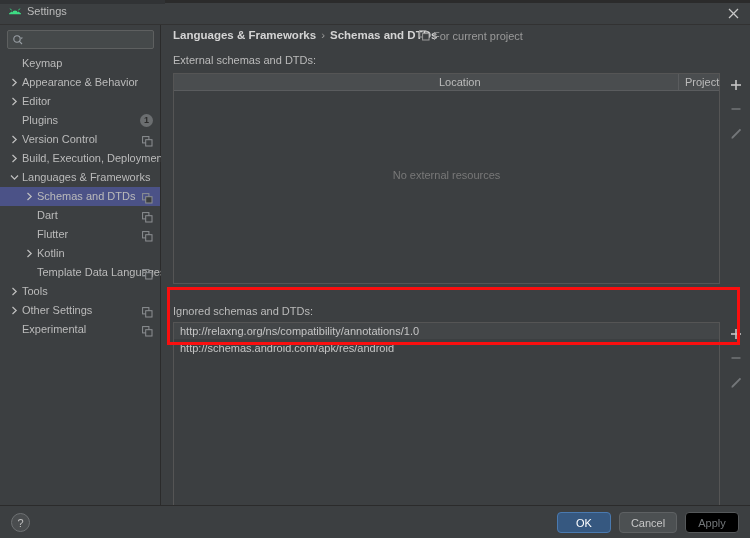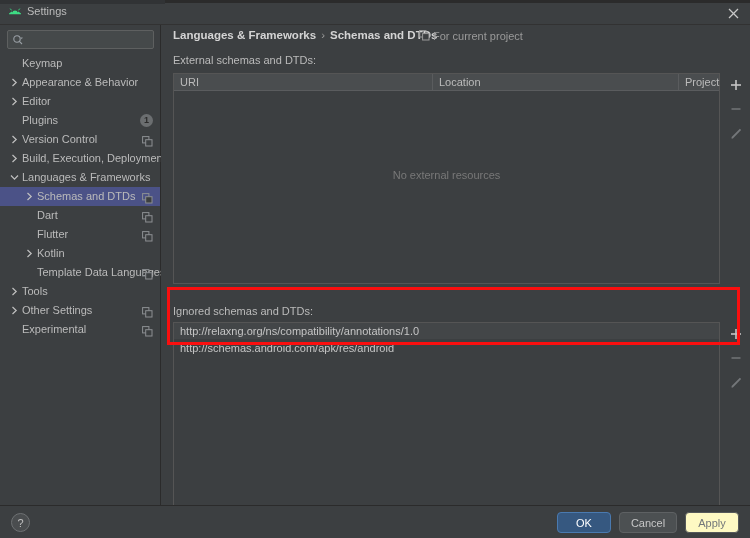--- a/index.html
+++ b/index.html
@@ -312,21 +312,21 @@
     border: 1px solid #5e6163;
     background: #4c5052;
     color: #c7c7c7;
   }
   .dlg-btn.primary {
     background: #365880;
     border: 1px solid #4a7ab0;
     color: #ffffff;
   }
   .dlg-btn.disabled {
-    background: #fef9c3;
+    background: #000000;
     border: 1px solid #55585a;
     color: #73777a;
   }
 </style>
 </head>
 <body>
 
 <div id="app">
 
   <div class="titlebar">
@@ -496,21 +496,20 @@
           <rect x="0.6" y="0.6" width="6.4" height="6.4" fill="none" stroke="#9a9a9a" stroke-width="1"></rect>
           <rect x="3.6" y="3.6" width="6.4" height="6.4" fill="#3c3f41" stroke="#9a9a9a" stroke-width="1"></rect>
         </svg>
       </span><span>For current project</span>
     </div>
 
     <div class="section-label" style="left:12px; top:29px;">External schemas and DTDs:</div>
 
     <div class="ext-table">
       <div class="table-header">
-        <div class="th" style="left:0; width:259px;">URI</div>
         <div class="th" style="left:259px; width:246px;">Location</div>
         <div class="th" style="left:505px; width:42px; border-right:none;">Project</div>
       </div>
       <div class="table-body">
         <div class="empty-text">No external resources</div>
       </div>
     </div>
 
     <div class="vtoolbar" style="left:561px; top:48px;">
       <div class="tb-btn">

